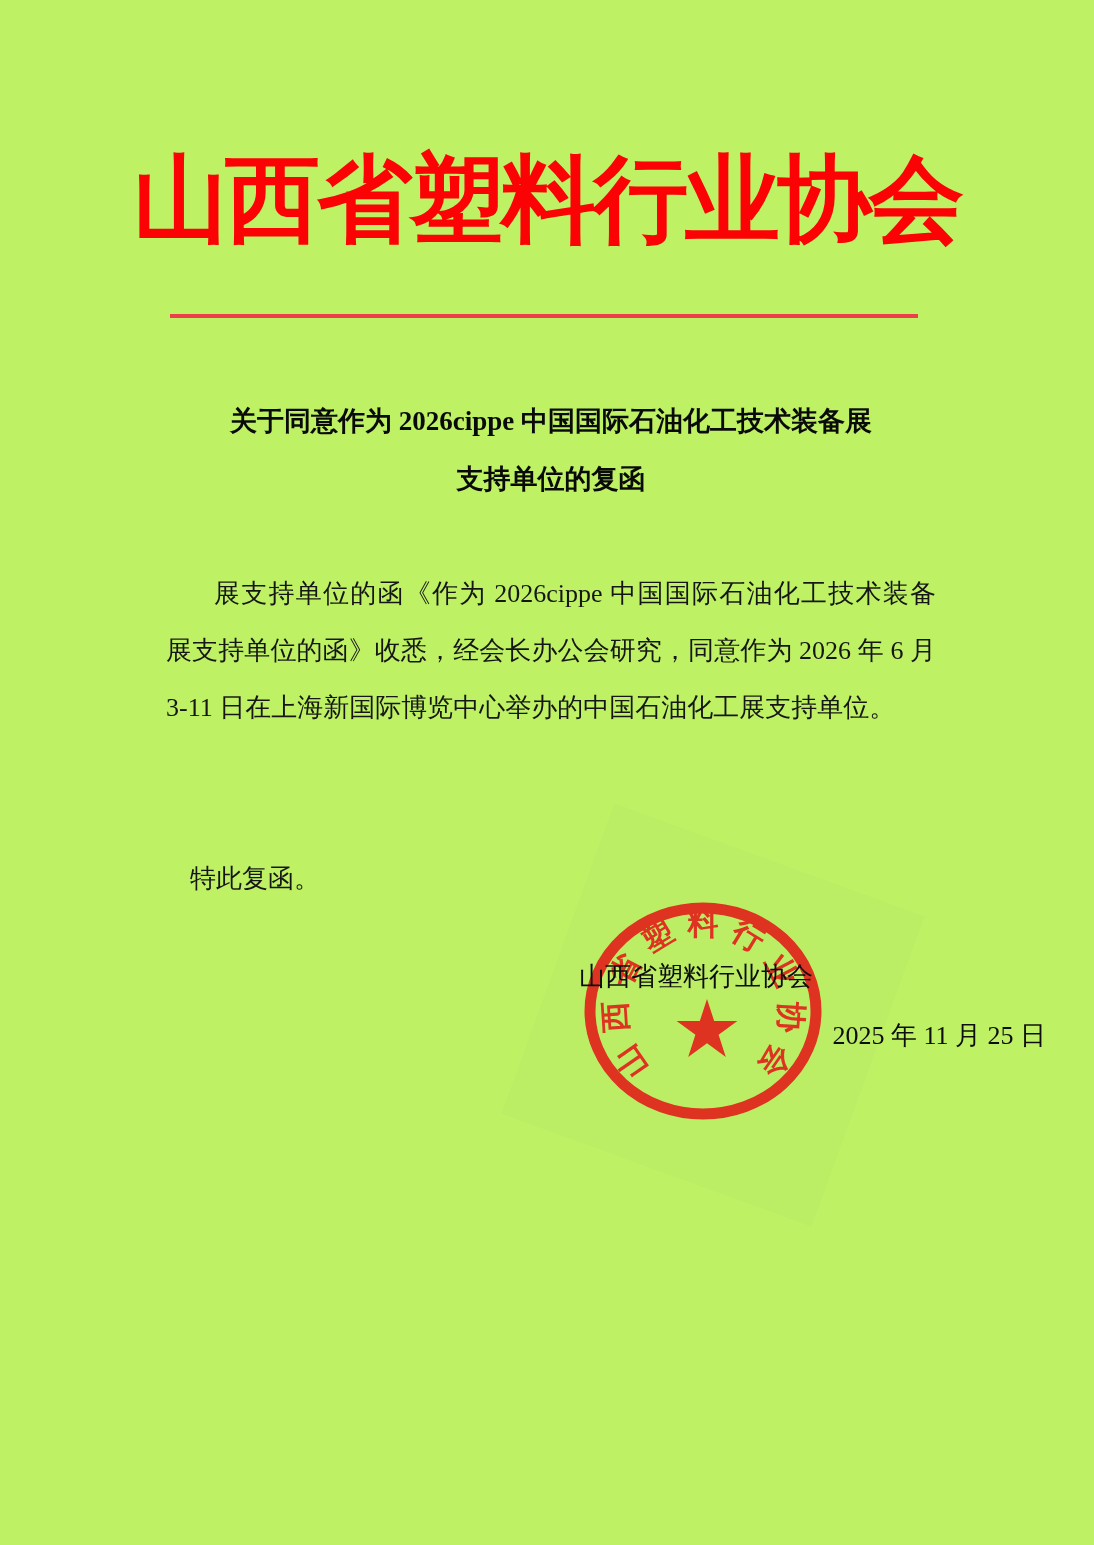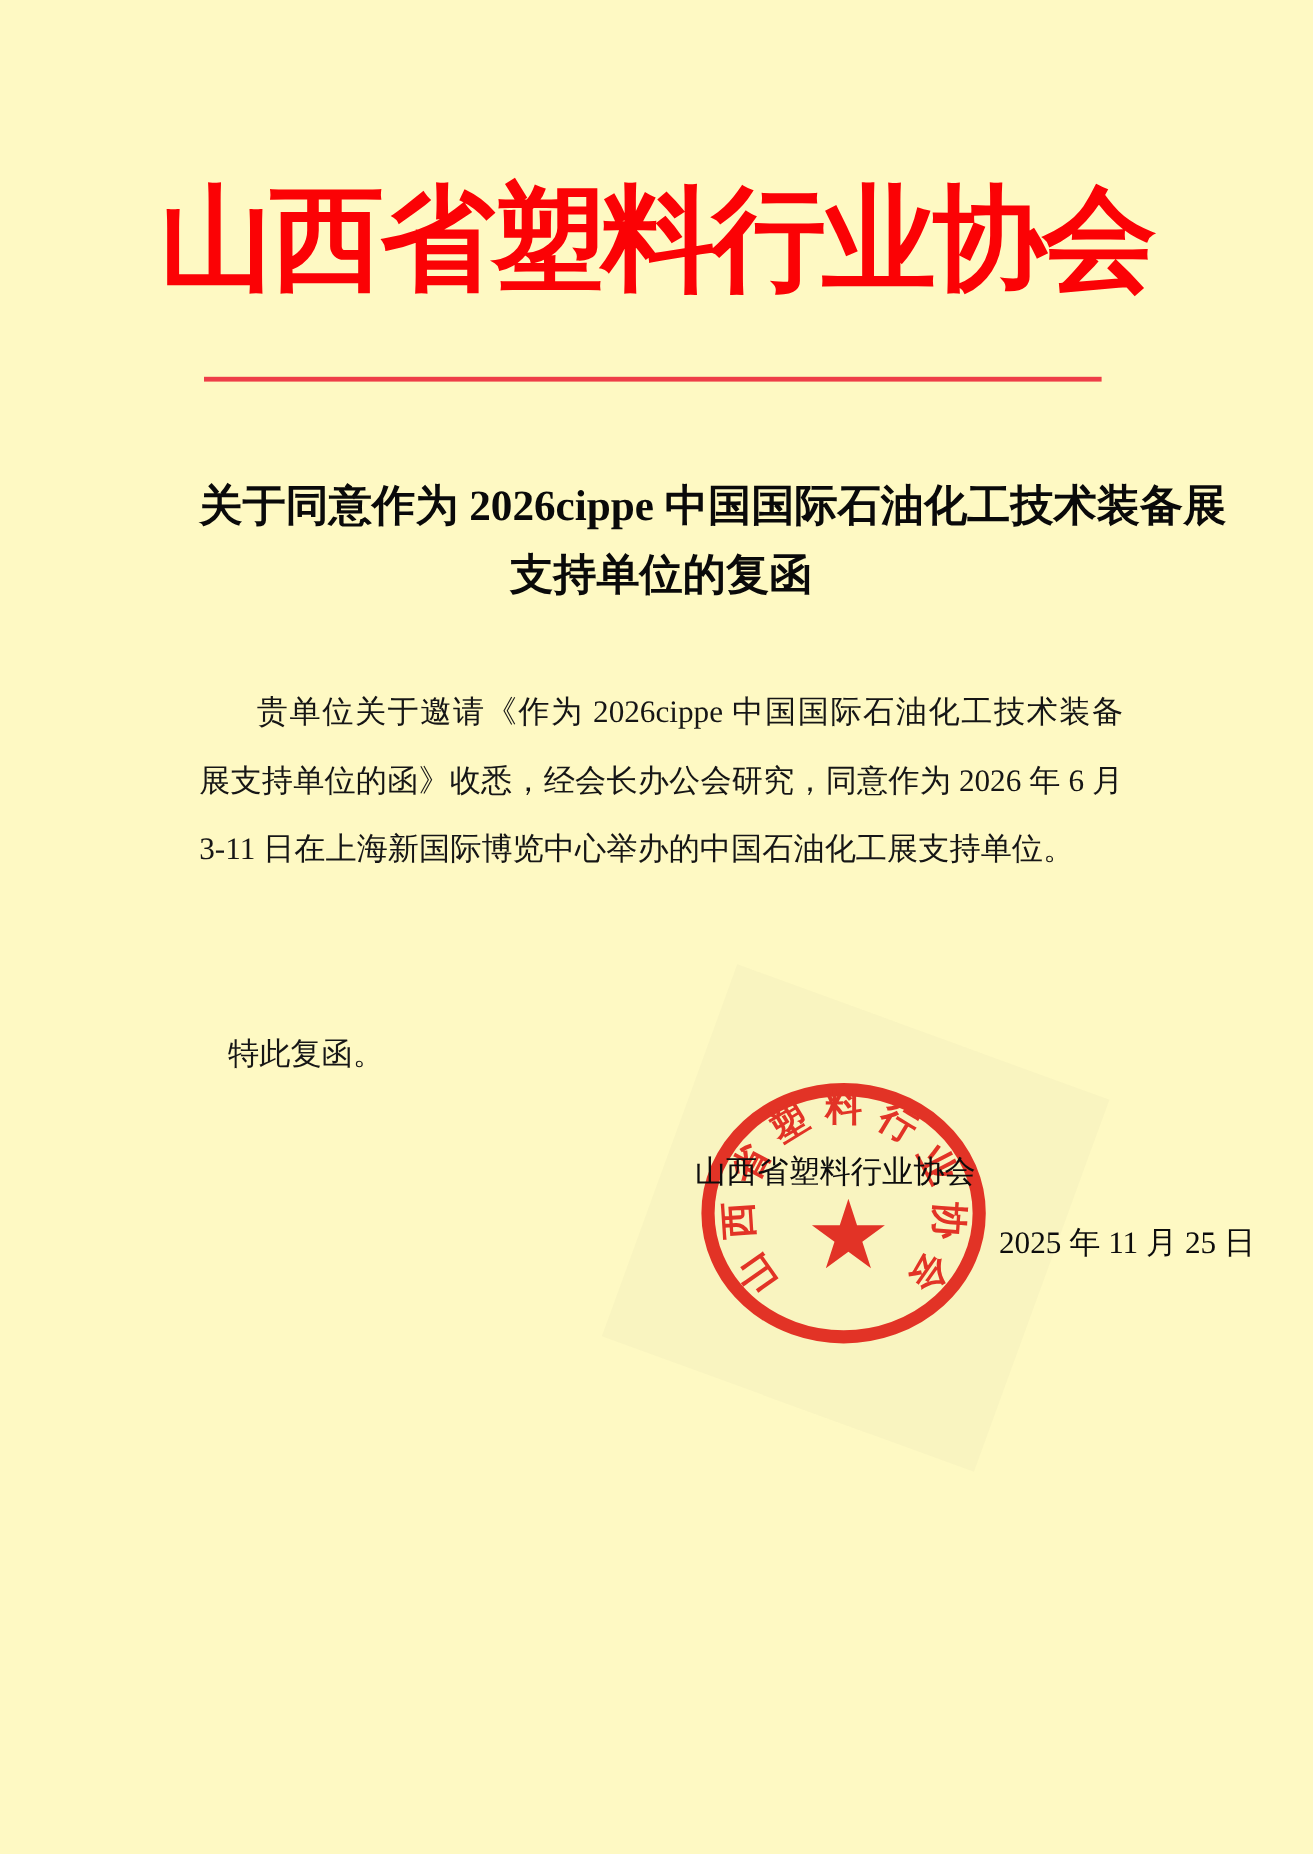--- a/index.html
+++ b/index.html
@@ -1,20 +1,20 @@
 <!DOCTYPE html>
 <html><head>
 <meta charset="utf-8">
 <style>
   html, body { margin: 0; padding: 0; background: #ffffff; }
   .page {
     position: relative;
     width: 1094px;
     height: 1545px;
-    background: #fef9c3;
+    background: #bef264;
     overflow: hidden;
     font-family: "Liberation Serif", "DejaVu Serif", serif;
     color: #111111;
   }
   
   .org-header {
     position: absolute;
     left: 0; top: 150px;
     width: 1094px;
     text-align: center;
@@ -31,21 +31,21 @@
     left: 170px; top: 314px;
     width: 748px; height: 4px;
     background: #ee3e48;
   }
   
   .doc-title {
     position: absolute;
     left: 166px; top: 392px;
     width: 770px;
     text-align: center;
-    font-size: 36px;
+    font-size: 27px;
     line-height: 58px;
     font-weight: 700;
     color: #0a0a0a;
     white-space: nowrap;
   }
   
   .body-block {
     position: absolute;
     left: 166px; top: 565px;
     width: 770px;
@@ -123,21 +123,21 @@
   <div class="org-header">山西省塑料行业协会</div>
 
   <div class="header-rule"></div>
 
   <div class="doc-title">
     <div>关于同意作为 2026cippe 中国国际石油化工技术装备展</div>
     <div>支持单位的复函</div>
   </div>
 
   <div class="body-block">
-    <div class="body-line justify-line indent-first">贵单位关于邀请《作为 2026cippe 中国国际石油化工技术装备</div>
+    <div class="body-line justify-line indent-first">展支持单位的函《作为 2026cippe 中国国际石油化工技术装备</div>
     <div class="body-line justify-line">展支持单位的函》收悉，经会长办公会研究，同意作为 2026 年 6 月</div>
     <div class="body-line">3-11 日在上海新国际博览中心举办的中国石油化工展支持单位。</div>
   </div>
 
   <div class="closing-line">特此复函。</div>
 
   <div class="stamp-paper"></div>
 
   <svg class="stamp" viewBox="0 0 260 260" xmlns="http://www.w3.org/2000/svg">
     <ellipse cx="130" cy="130" rx="113" ry="103" fill="none" stroke="#e1251b" stroke-width="11"></ellipse>

